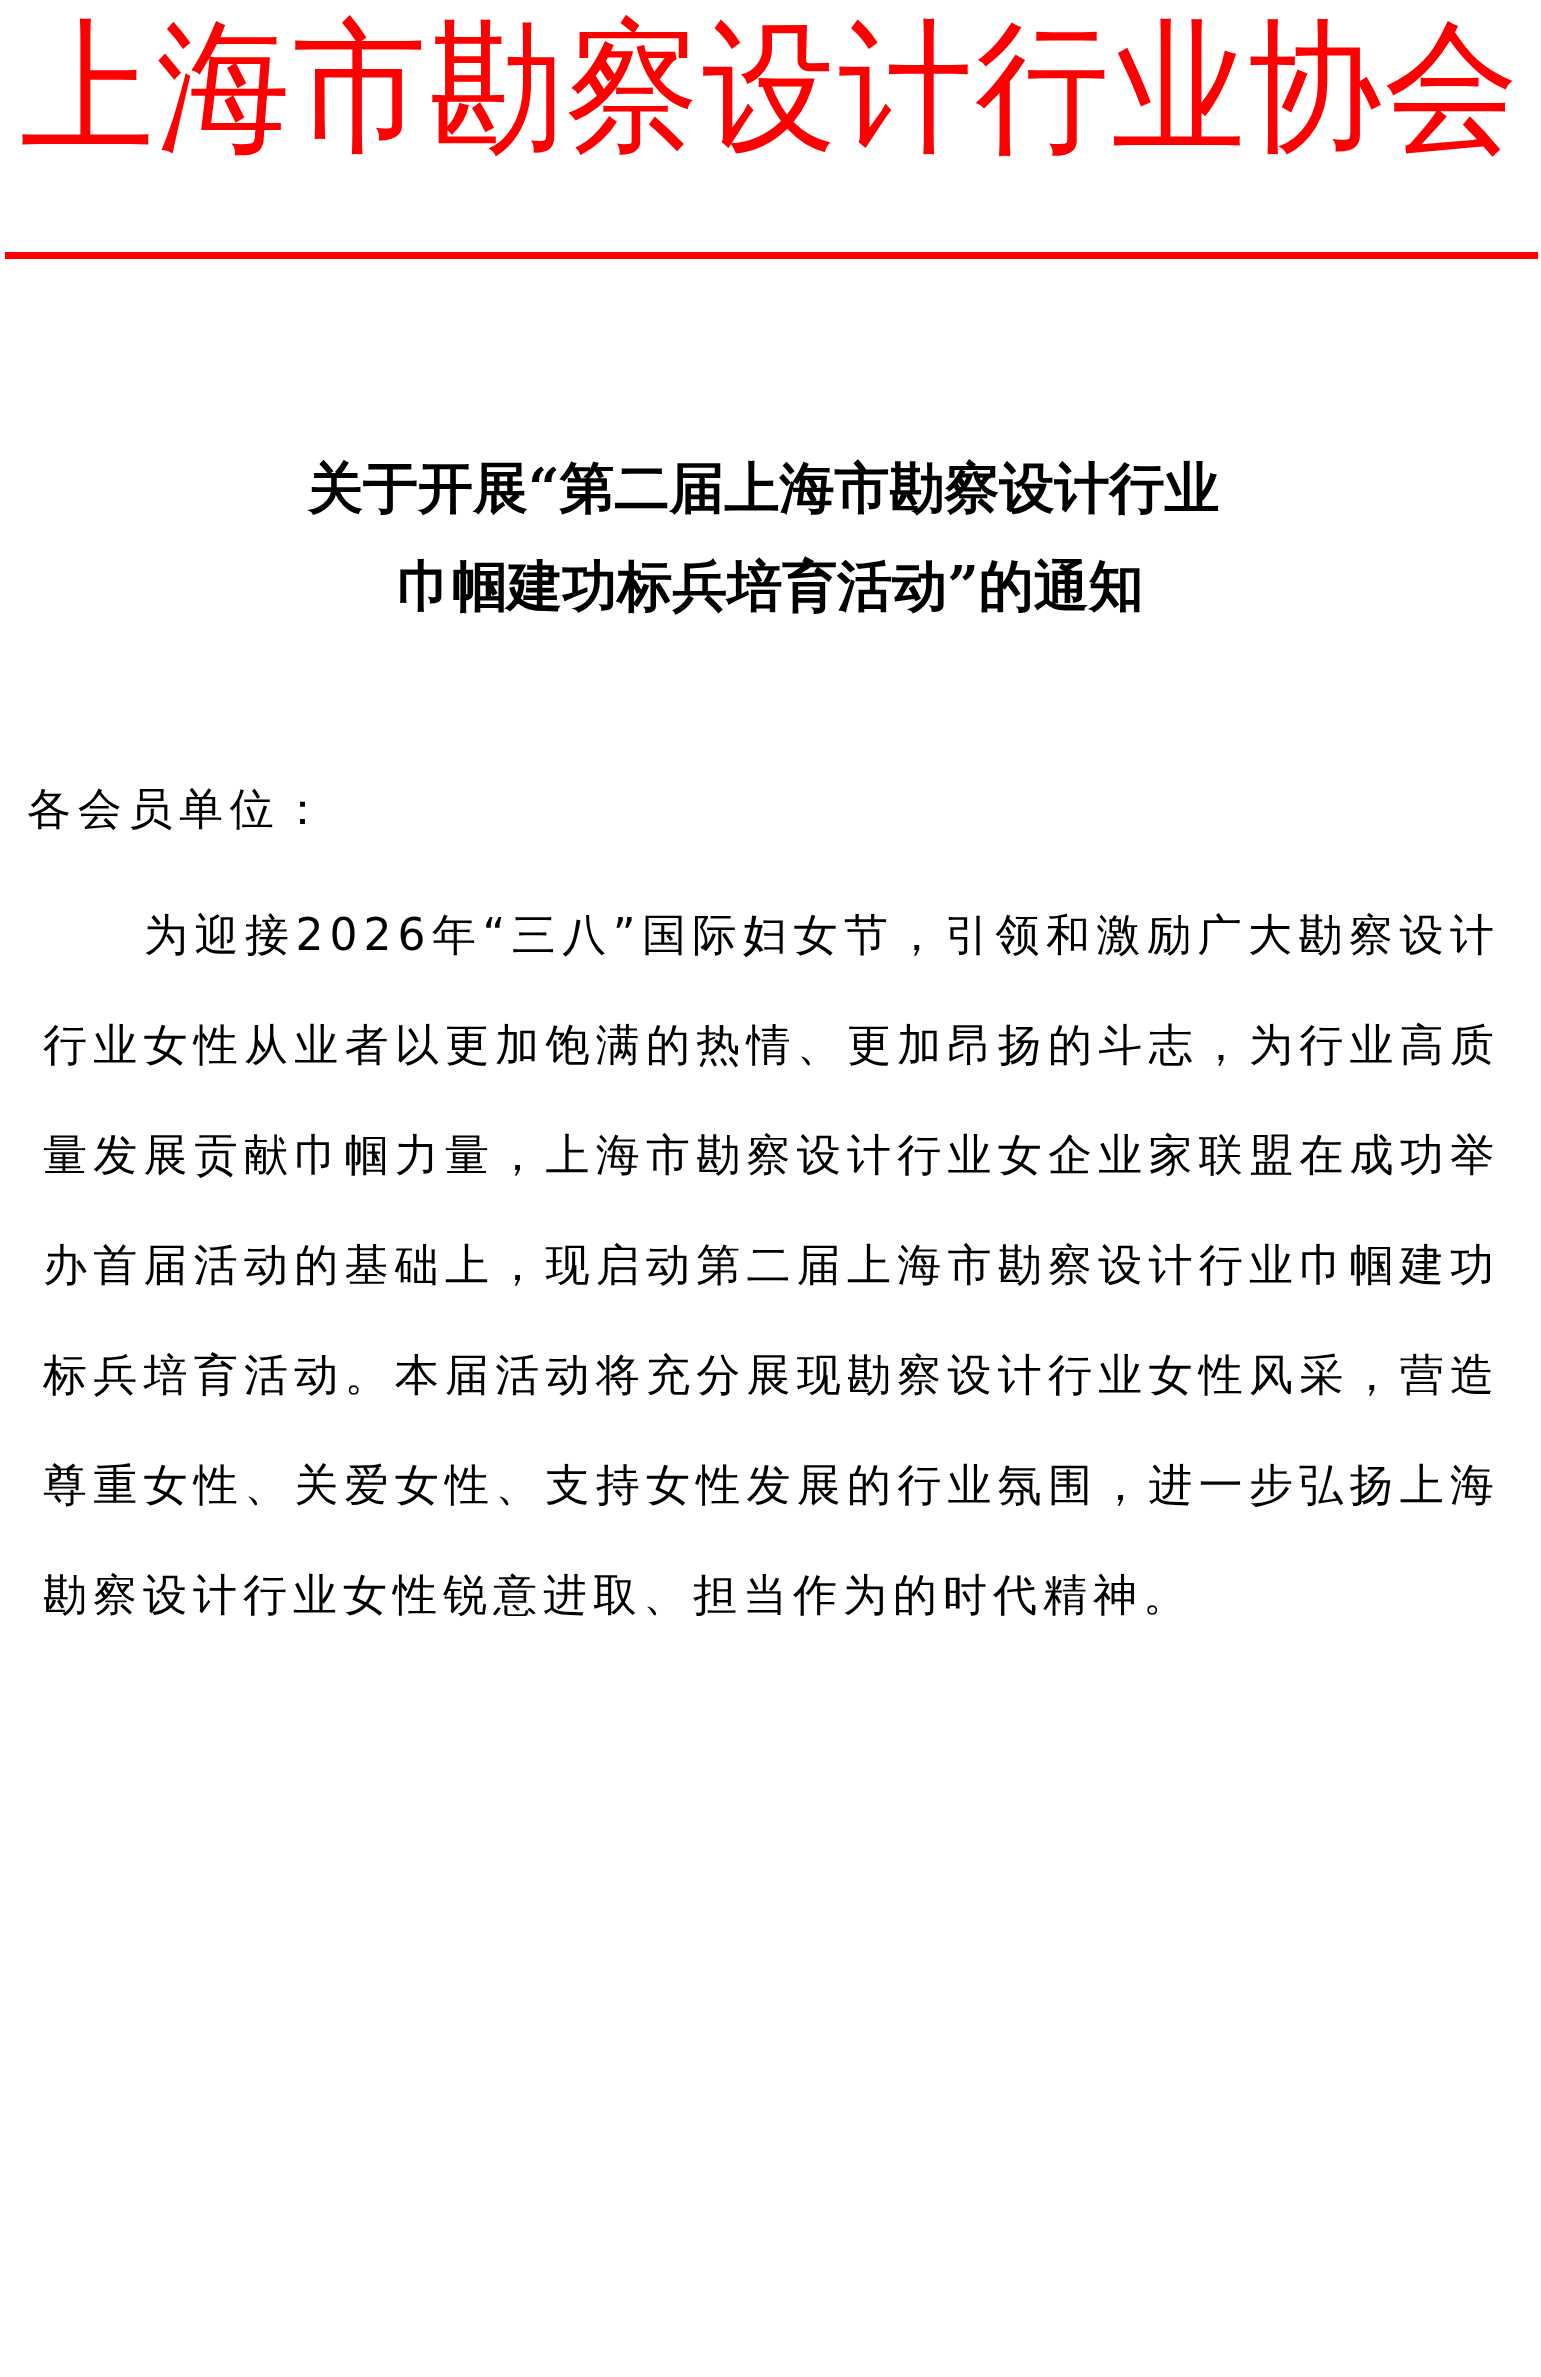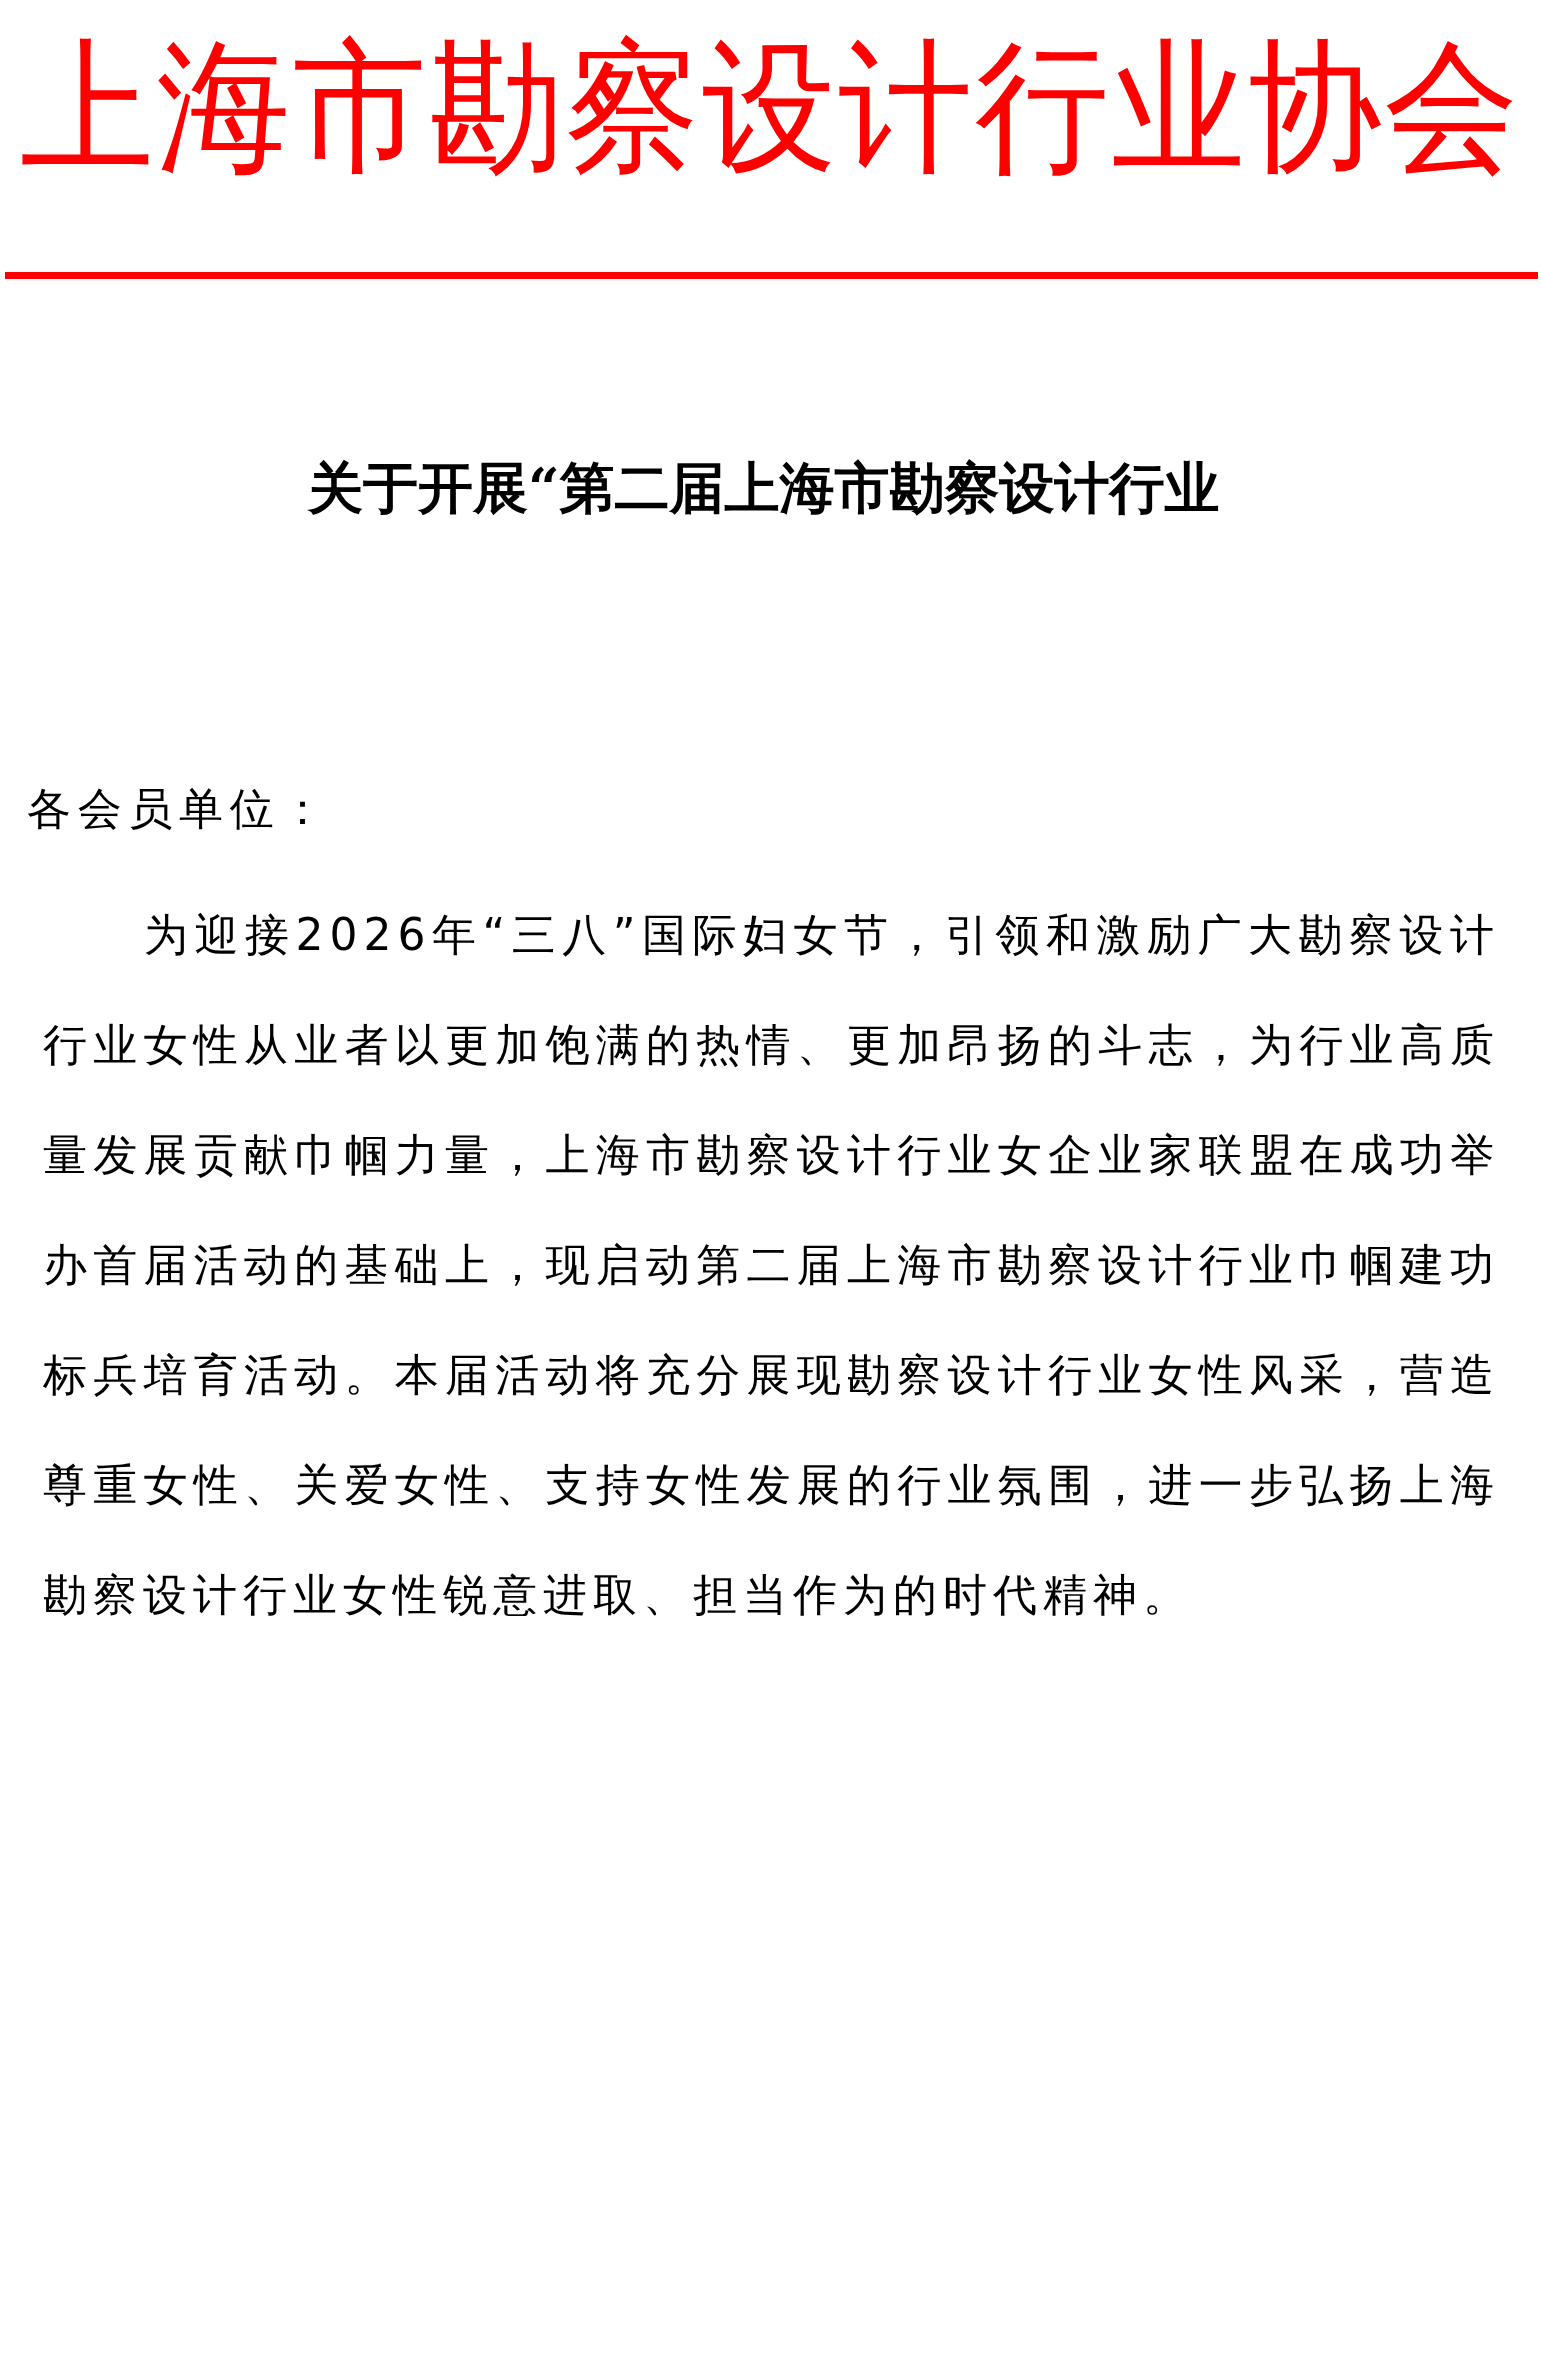--- a/index.html
+++ b/index.html
@@ -14,21 +14,20 @@
     overflow: hidden;
     font-family: "DejaVu Sans", sans-serif;
     color: #000000;
   }
   .masthead {
     position: absolute;
     left: 0;
     top: 0;
     width: 1541px;
     height: 255px;
-    margin-top: 20px;
   }
   .masthead-title {
     position: absolute;
     left: 20px;
     top: 13.4px;
     width: 1502px;
     height: 148px;
     font-family: "DejaVu Serif", serif;
     font-size: 144px;
     line-height: 148px;
@@ -89,19 +88,20 @@
 </head>
 <body>
 
 <header class="masthead">
   <div class="masthead-title">上海市勘察设计行业协会</div>
   <div class="masthead-rule"></div>
 </header>
 
 <h1 class="doc-title">
   <span class="line line1">关于开展“第二届上海市勘察设计行业</span>
+  <span class="line line2">巾帼建功标兵培育活动”的通知</span>
 </h1>
 
 <main class="body-text">
   <span class="salutation">各会员单位：</span>
   <p class="para" style="margin:16px">为迎接2026年“三八”国际妇女节，引领和激励广大勘察设计行业女性从业者以更加饱满的热情、更加昂扬的斗志，为行业高质量发展贡献巾帼力量，上海市勘察设计行业女企业家联盟在成功举办首届活动的基础上，现启动第二届上海市勘察设计行业巾帼建功标兵培育活动。本届活动将充分展现勘察设计行业女性风采，营造尊重女性、关爱女性、支持女性发展的行业氛围，进一步弘扬上海勘察设计行业女性锐意进取、担当作为的时代精神。</p>
 </main>
 
 
 </body></html>

